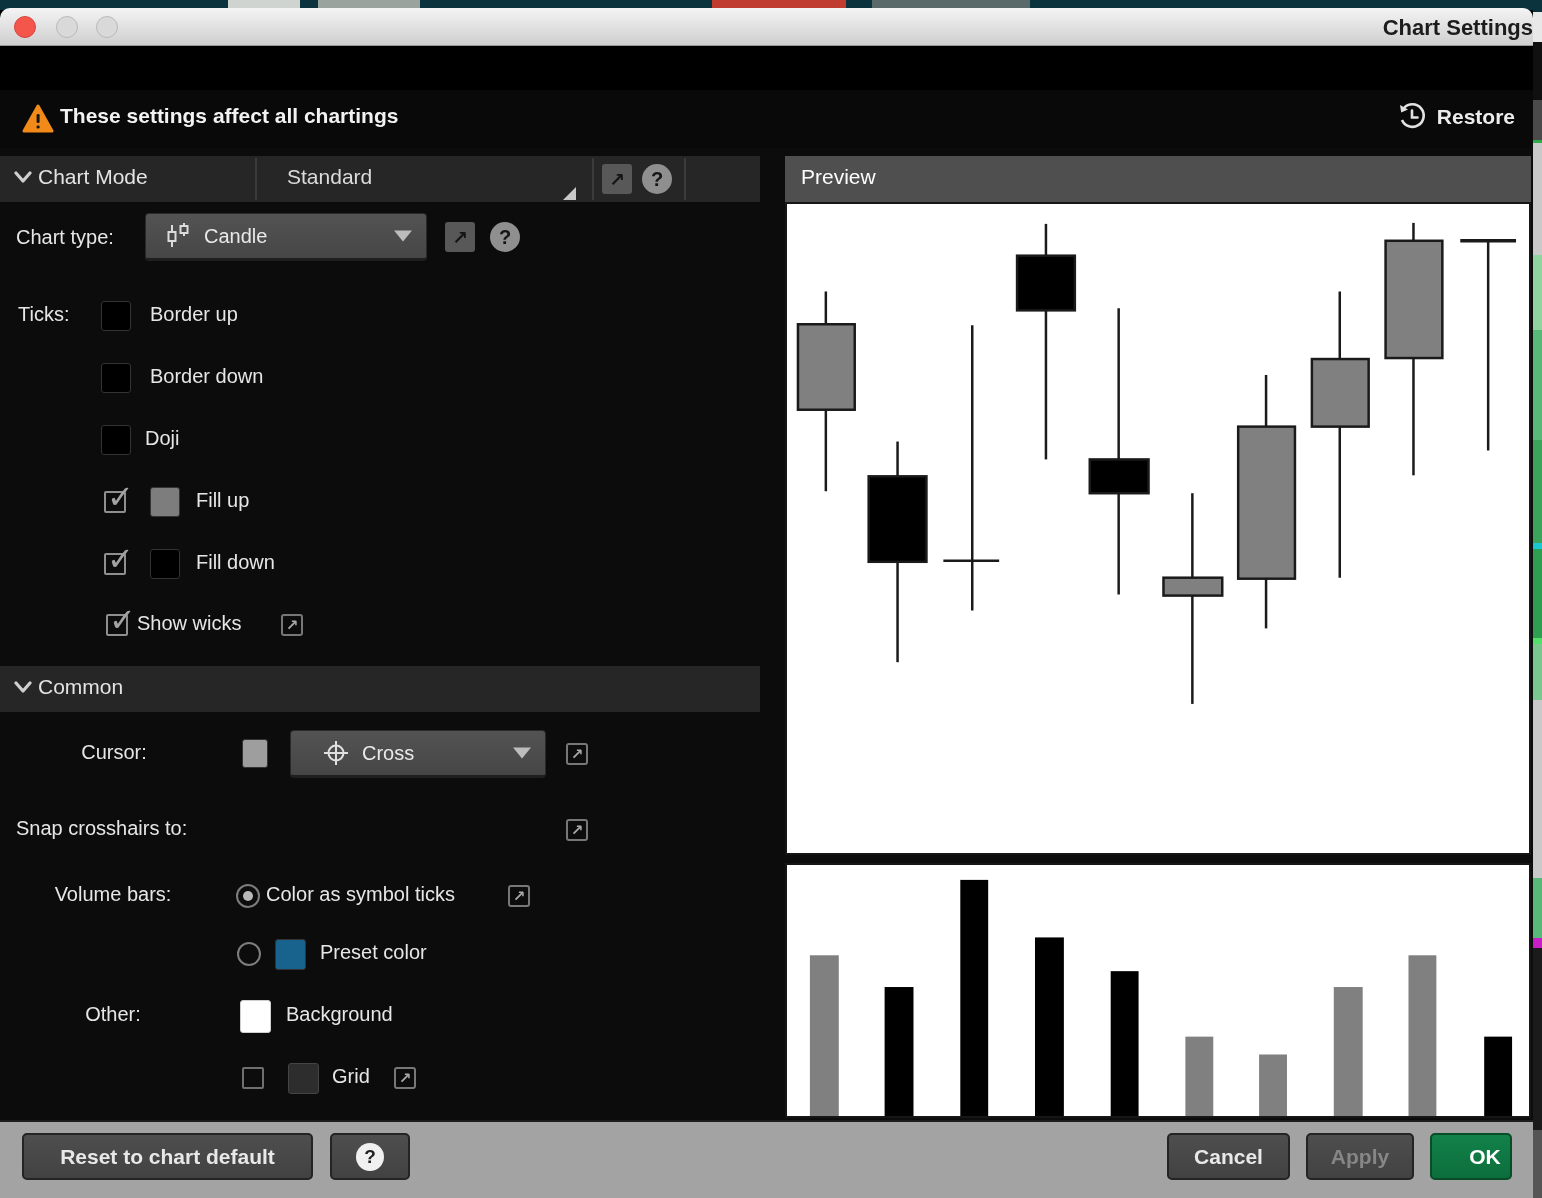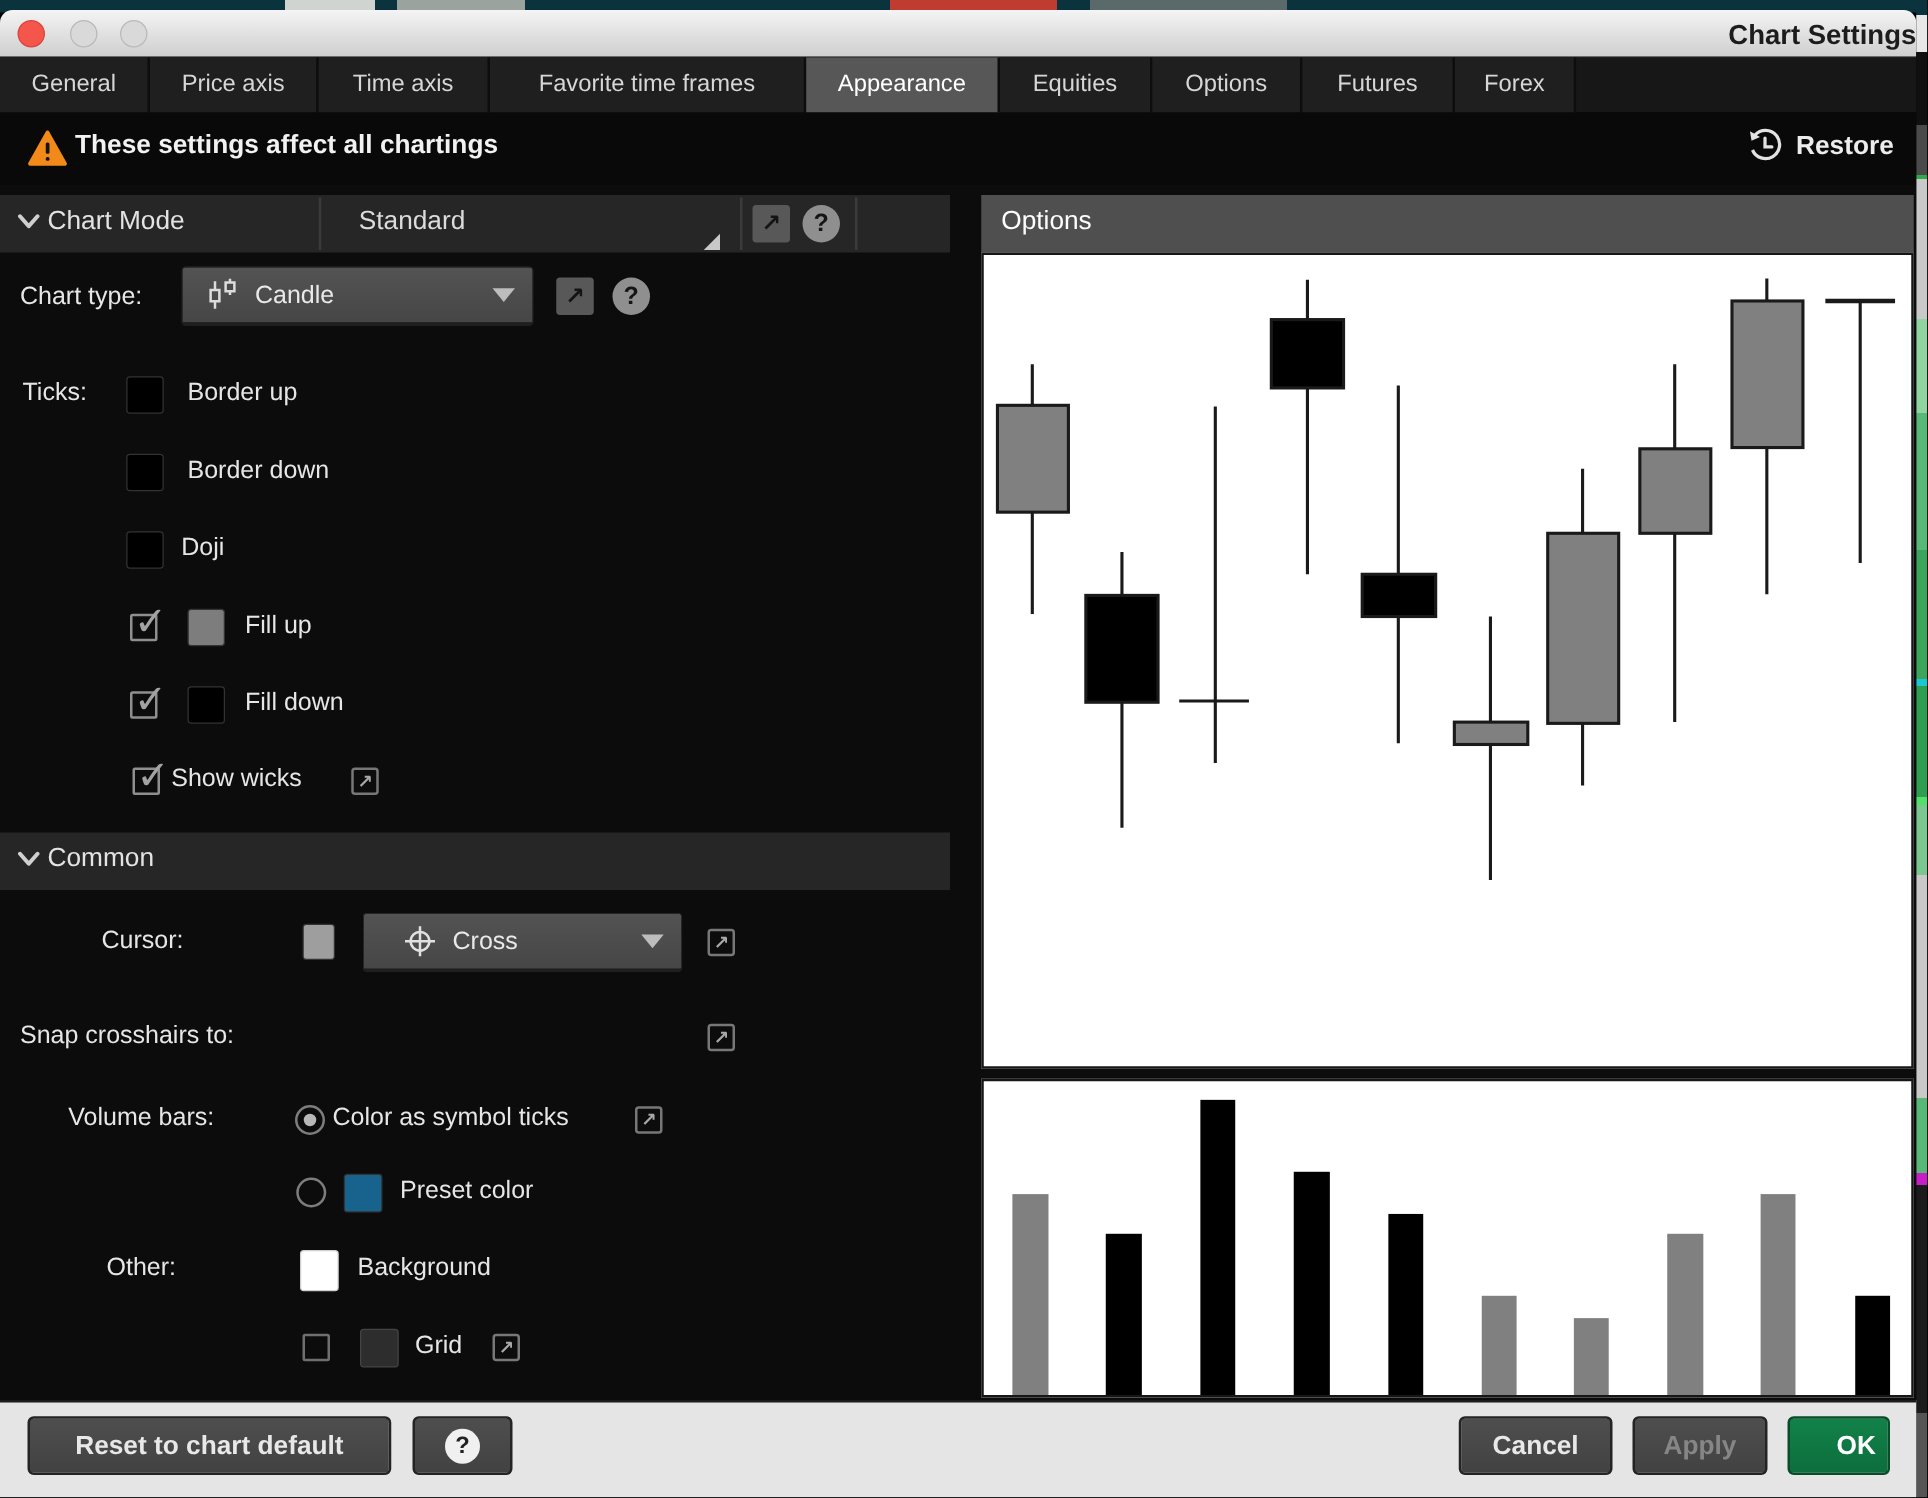--- a/index.html
+++ b/index.html
@@ -76,21 +76,21 @@
     color:#151515; font-size:20px; font-weight:bold; display:flex; align-items:center; justify-content:center; }
 
   
   .preview-header { position:absolute; left:785px; top:8px; width:746px; height:46px; background:#4f4f4f; }
   .preview-title { position:absolute; left:16px; top:9px; font-size:21px; color:#fdfdfd; }
   .panel { position:absolute; left:785px; background:#fff; border:2px solid #161616; }
   .panel-candles { top:54px; width:746px; height:653px; }
   .panel-volume { top:715px; width:746px; height:255px; }
   .panel svg { display:block; width:100%; height:100%; }
 
-  .footer { position:absolute; left:0; top:1112px; width:1533px; height:78px; background:#e5e5e5; border-top:2px solid #1c1c1c; }
+  .footer { position:absolute; left:0; top:1112px; width:1533px; height:78px; background:#a3a3a3; border-top:2px solid #1c1c1c; }
   .btn { position:absolute; top:11px; height:47px; background:linear-gradient(to bottom,#4e4e4e,#424242);
     border:2px solid #242424; border-radius:5px; color:#e8e8e8; font-size:21px; font-weight:bold;
     display:flex; align-items:center; justify-content:center; }
   .btn.disabled { color:#868686; }
   .btn.ok { background:linear-gradient(to bottom,#12814a,#0c6e3c); border-color:#084c28; color:#fff;padding-left:28px; }
   .btn-help-circle { width:28px; height:28px; border-radius:50%; background:#f0f0f0; color:#222; font-size:19px;
     font-weight:bold; display:flex; align-items:center; justify-content:center; }
 </style>
 </head>
 <body>
@@ -101,31 +101,20 @@
 
   <div class="dialog">
 
     <div class="titlebar">
       <span class="tl red"></span>
       <span class="tl g1"></span>
       <span class="tl g2"></span>
       <div class="title">Chart Settings</div>
     </div>
 
-    <div class="tabbar">
-      <div class="tab" style="width:120px">General</div>
-      <div class="tab" style="width:135px">Price axis</div>
-      <div class="tab" style="width:137px">Time axis</div>
-      <div class="tab" style="width:253px">Favorite time frames</div>
-      <div class="tab active" style="width:155px">Appearance</div>
-      <div class="tab" style="width:122px">Equities</div>
-      <div class="tab" style="width:120px">Options</div>
-      <div class="tab" style="width:122px">Futures</div>
-      <div class="tab" style="width:97px">Forex</div>
-    </div>
 
     <div class="warnrow">
       <svg class="warn-icon" width="32" height="30" viewBox="0 0 32 30">
         <path d="M16 2 L30 27 L2 27 Z" fill="#f28a1a" stroke="#f28a1a" stroke-width="3" stroke-linejoin="round"></path>
         <rect x="14.6" y="10" width="3" height="9" rx="1.2" fill="#151515"></rect>
         <rect x="14.6" y="21.5" width="3" height="3" rx="1.2" fill="#151515"></rect>
       </svg>
       <div class="warn-text">These settings affect all chartings</div>
       <div class="restore">
         <svg width="30" height="30" viewBox="0 0 30 30">
@@ -225,21 +214,21 @@
       <span class="label rlabel" style="left:15px; top:855px">Other:</span>
       <span class="swatch" style="left: 240px; top: 852px; width: 31px; height: 33px; border: 1px solid rgb(207, 207, 207); background: rgb(255, 255, 255);"></span>
       <span class="label" style="left:286px; top:855px">Background</span>
 
       <span class="checkbox" style="left:242px; top:919px; border-color:#6f6f6f"></span>
       <span class="swatch" style="left: 288px; top: 915px; width: 31px; height: 31px; border: 1px solid rgb(68, 68, 68); background: rgb(45, 45, 45);"></span>
       <span class="label" style="left:332px; top:917px">Grid</span>
       <span class="detach-outline" style="left:394px; top:919px">↗</span>
 
       <div class="preview-header">
-        <span class="preview-title">Options</span>
+        <span class="preview-title">Preview</span>
       </div>
       <div class="panel panel-candles" id="candle-panel">
           <svg viewBox="0 0 745 653" preserveAspectRatio="none">
             <line x1="39" y1="88" x2="39" y2="289" stroke="#1a1a1a" stroke-width="2.5"></line>
             <rect x="11" y="121" width="57" height="86" fill="#808080" stroke="#1a1a1a" stroke-width="2.5"></rect>
             <line x1="111" y1="239" x2="111" y2="461" stroke="#1a1a1a" stroke-width="2.5"></line>
             <rect x="82" y="274" width="58" height="86" fill="#000000" stroke="#1a1a1a" stroke-width="2.5"></rect>
             <line x1="186" y1="122" x2="186" y2="409" stroke="#1a1a1a" stroke-width="2.5"></line>
             <line x1="157" y1="359" x2="213" y2="359" stroke="#1a1a1a" stroke-width="2.5"></line>
             <line x1="260" y1="20" x2="260" y2="257" stroke="#1a1a1a" stroke-width="2.5"></line>

